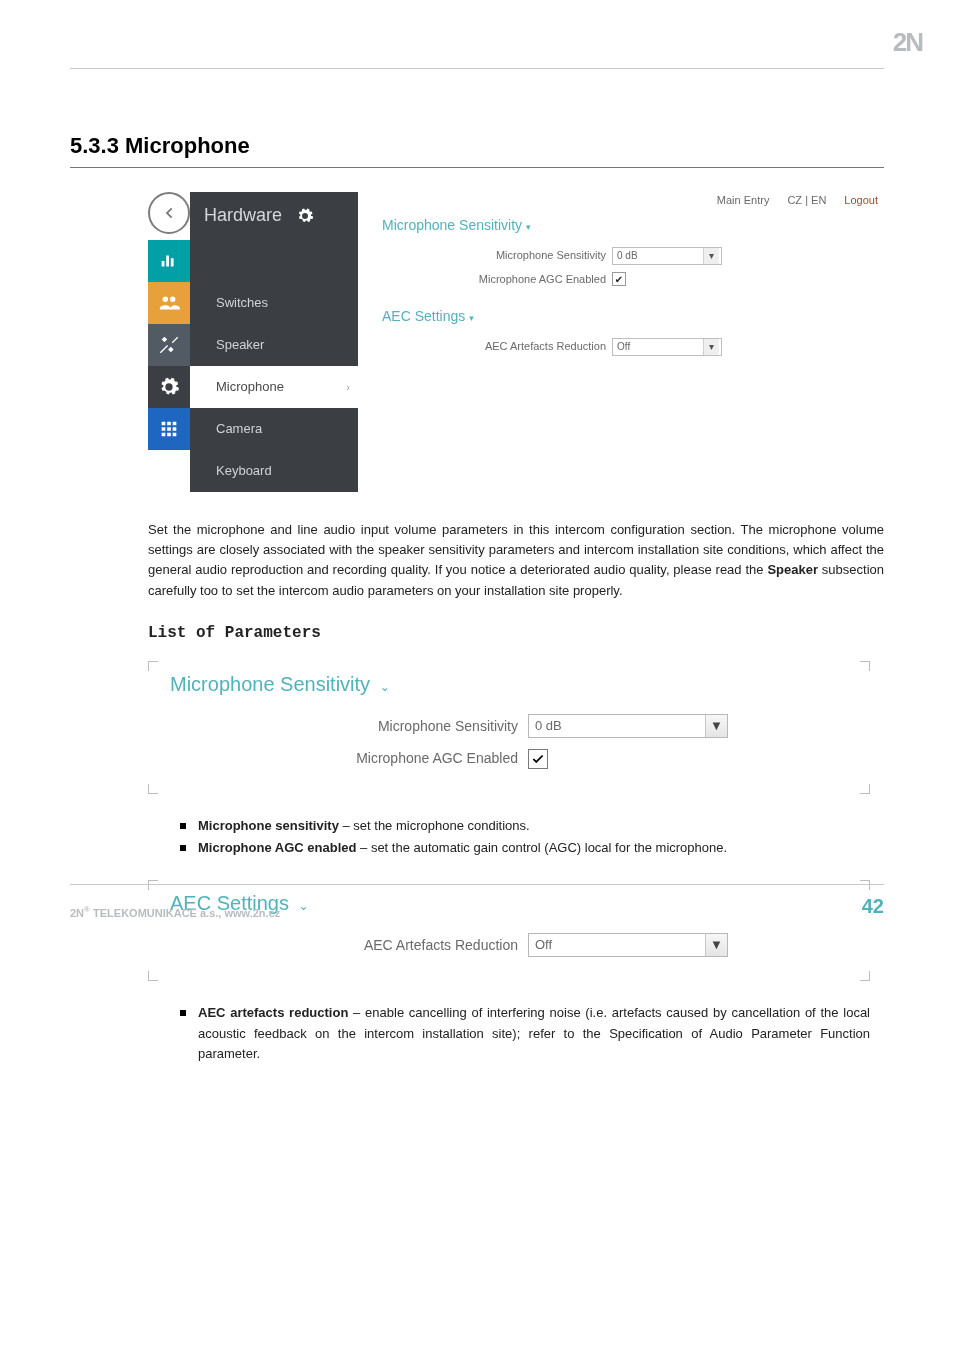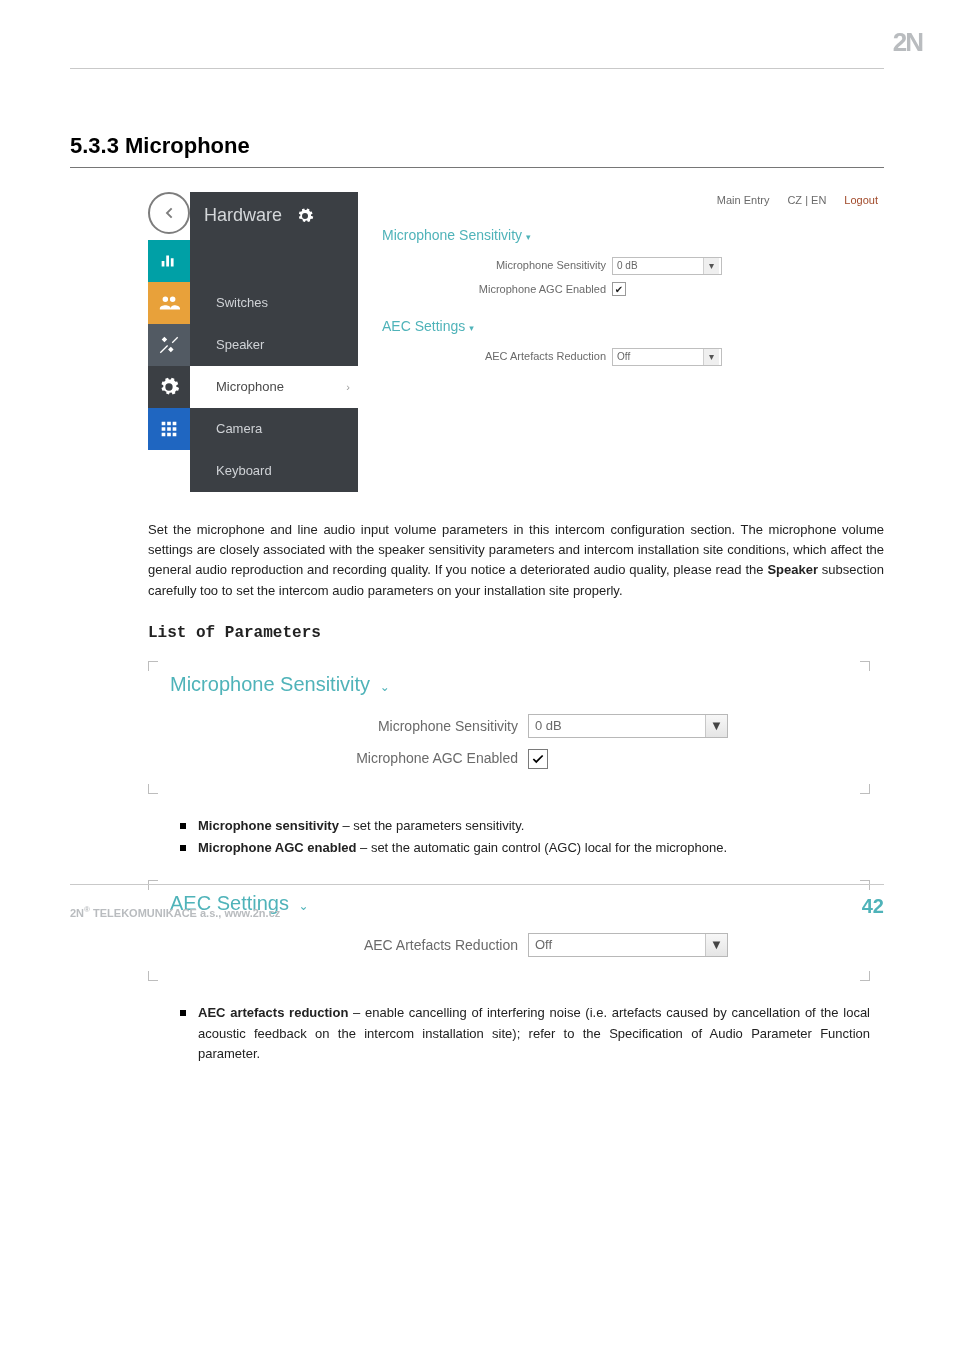--- a/index.html
+++ b/index.html
@@ -117,21 +117,21 @@
     flex: 1;
     padding-left: 24px;
     position: relative;
   }
   .topbar {
     font-size: 11px;
     color: #6a6a6a;
     display: flex; justify-content: flex-end;
     gap: 18px;
     padding-right: 6px;
-    margin-bottom: 16px;
+    margin-bottom: 6px;
     font-family: "Segoe UI", Arial, sans-serif;
   }
   .topbar .logout { color: #a14a2a; }
 
   .group {
     font-family: "Segoe UI", Arial, sans-serif;
     font-weight: 300;
     margin-bottom: 18px;
   }
   .group .group-title {
@@ -431,21 +431,21 @@
       <div class="big-check">
         <svg viewBox="0 0 24 24">
             <path fill="none" stroke="#000" stroke-width="3" d="M4 12l5 5L20 6"></path>
           </svg>
       </div>
     </div>
   </div>
 
   <ul class="bullets">
     <li>
-      <b>Microphone sensitivity</b><span> – set the parameters sensitivity.</span>
+      <b>Microphone sensitivity</b><span> – set the microphone conditions.</span>
     </li>
     <li>
       <b>Microphone AGC enabled</b><span> – set the automatic gain control (AGC) local for the microphone.</span>
     </li>
   </ul>
 
   <div class="param-panel">
     <div class="corner tl"></div>
     <div class="corner tr"></div>
     <div class="corner bl"></div>

